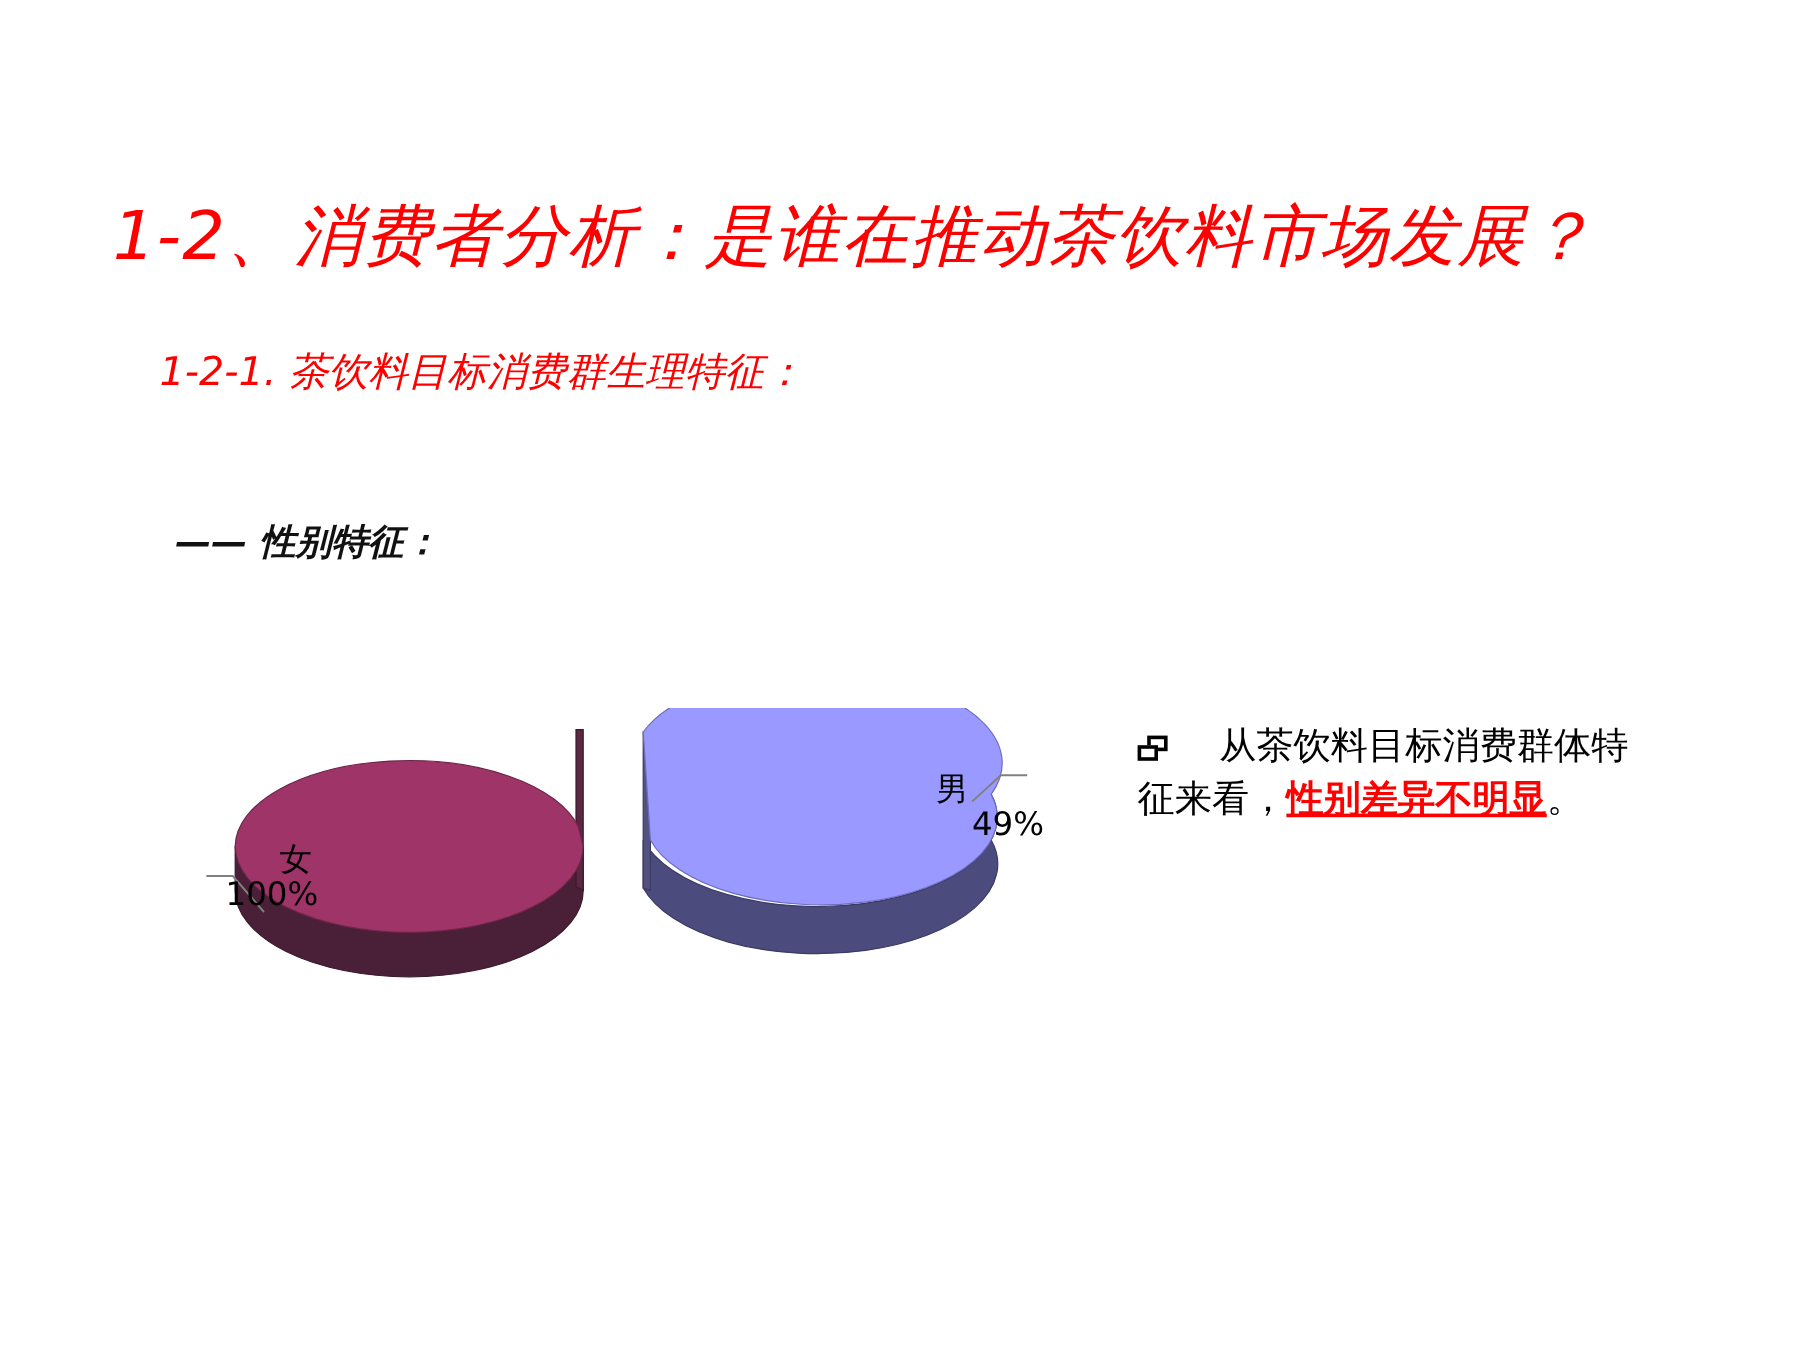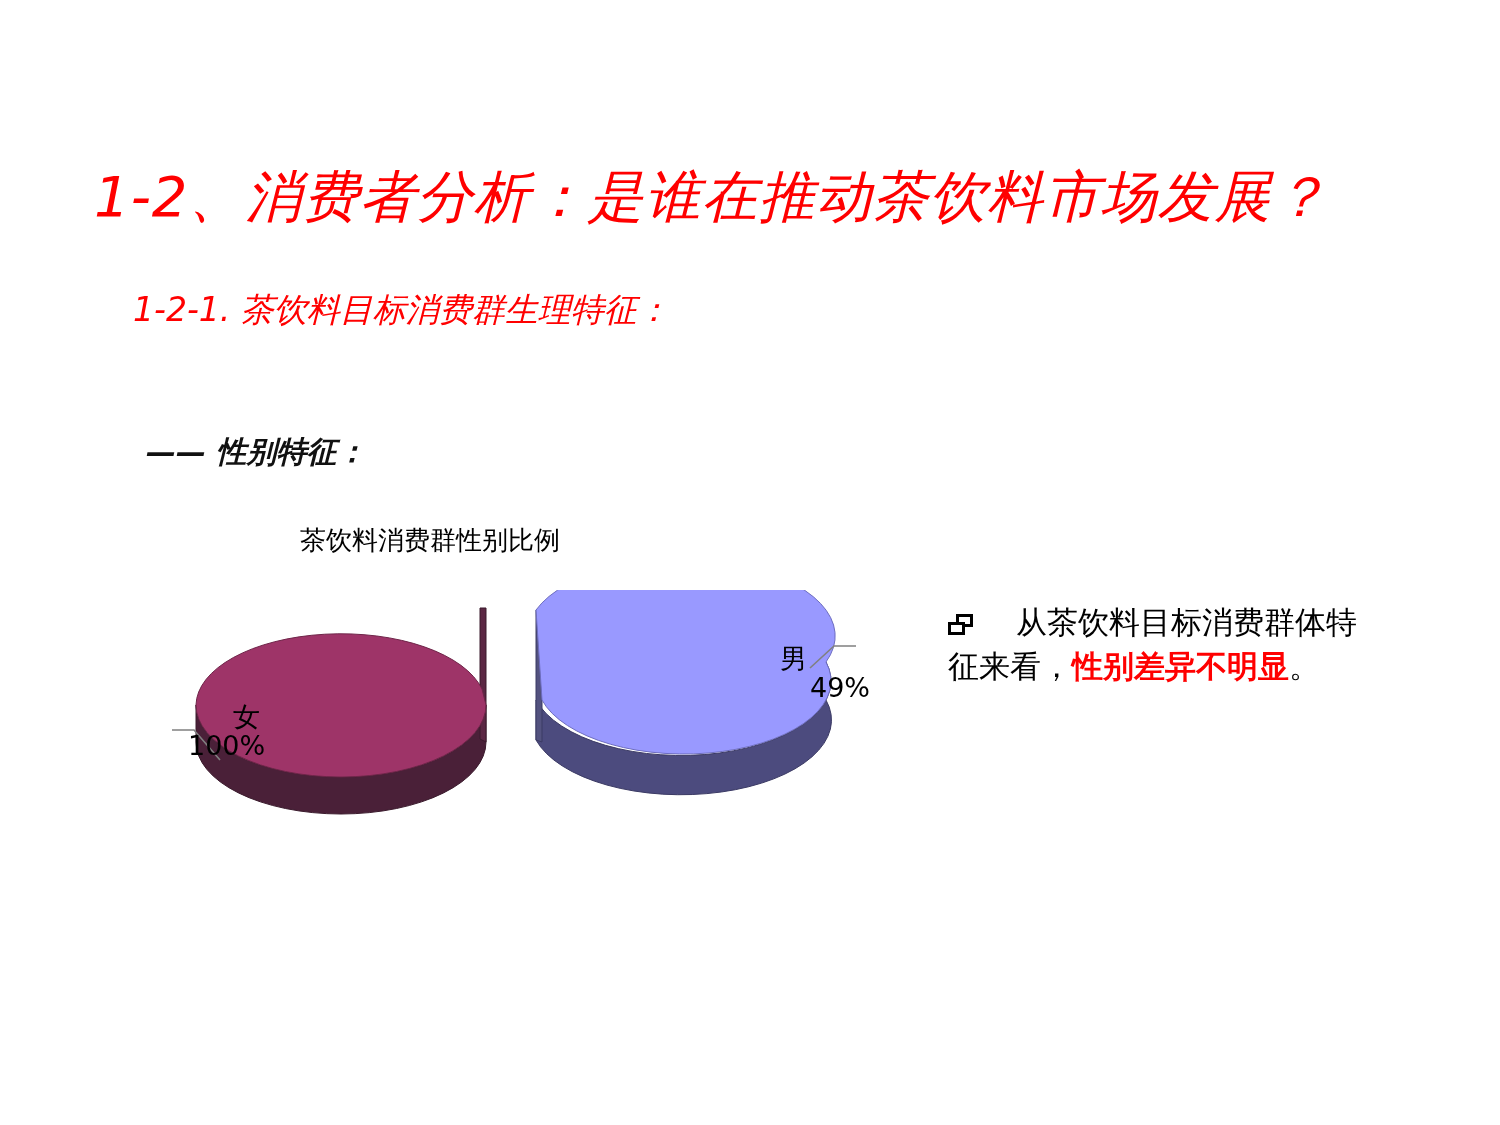--- a/index.html
+++ b/index.html
@@ -136,36 +136,36 @@
   }
   .wingding-bullet i.back {
     left: 8px;  top: 0;  width: 17px; height: 13px;
   }
   .wingding-bullet i.front {
     left: 0;  top: 8px;  width: 17px; height: 13px;
   }
   .hl-red {
     color: #FF0000;
     font-weight: 700;
+    text-decoration: underline;
   }
 </style>
 </head>
 <body>
 
 <div class="slide">
 
   <div class="slide-title">1-2、消费者分析：是谁在推动茶饮料市场发展？</div>
 
   <div class="sub-heading">1-2-1. 茶饮料目标消费群生理特征：</div>
 
   <div class="dash-line">—— 性别特征：</div>
 
   <div class="chart-block">
 
-    <div class="chart-title">茶饮料消费群性别比例</div>
 
     <svg class="pie-svg" width="740" height="240" viewBox="0 0 740 240">
 
       <g>
 
         <path d="M 46,115 L 46,152
                  A 145,72 0 0 0 336,152
                  L 336,115
                  A 145,72 0 0 1 46,115 Z" fill="#4A2038" stroke="#3A1A2C" stroke-width="1"></path>
 

